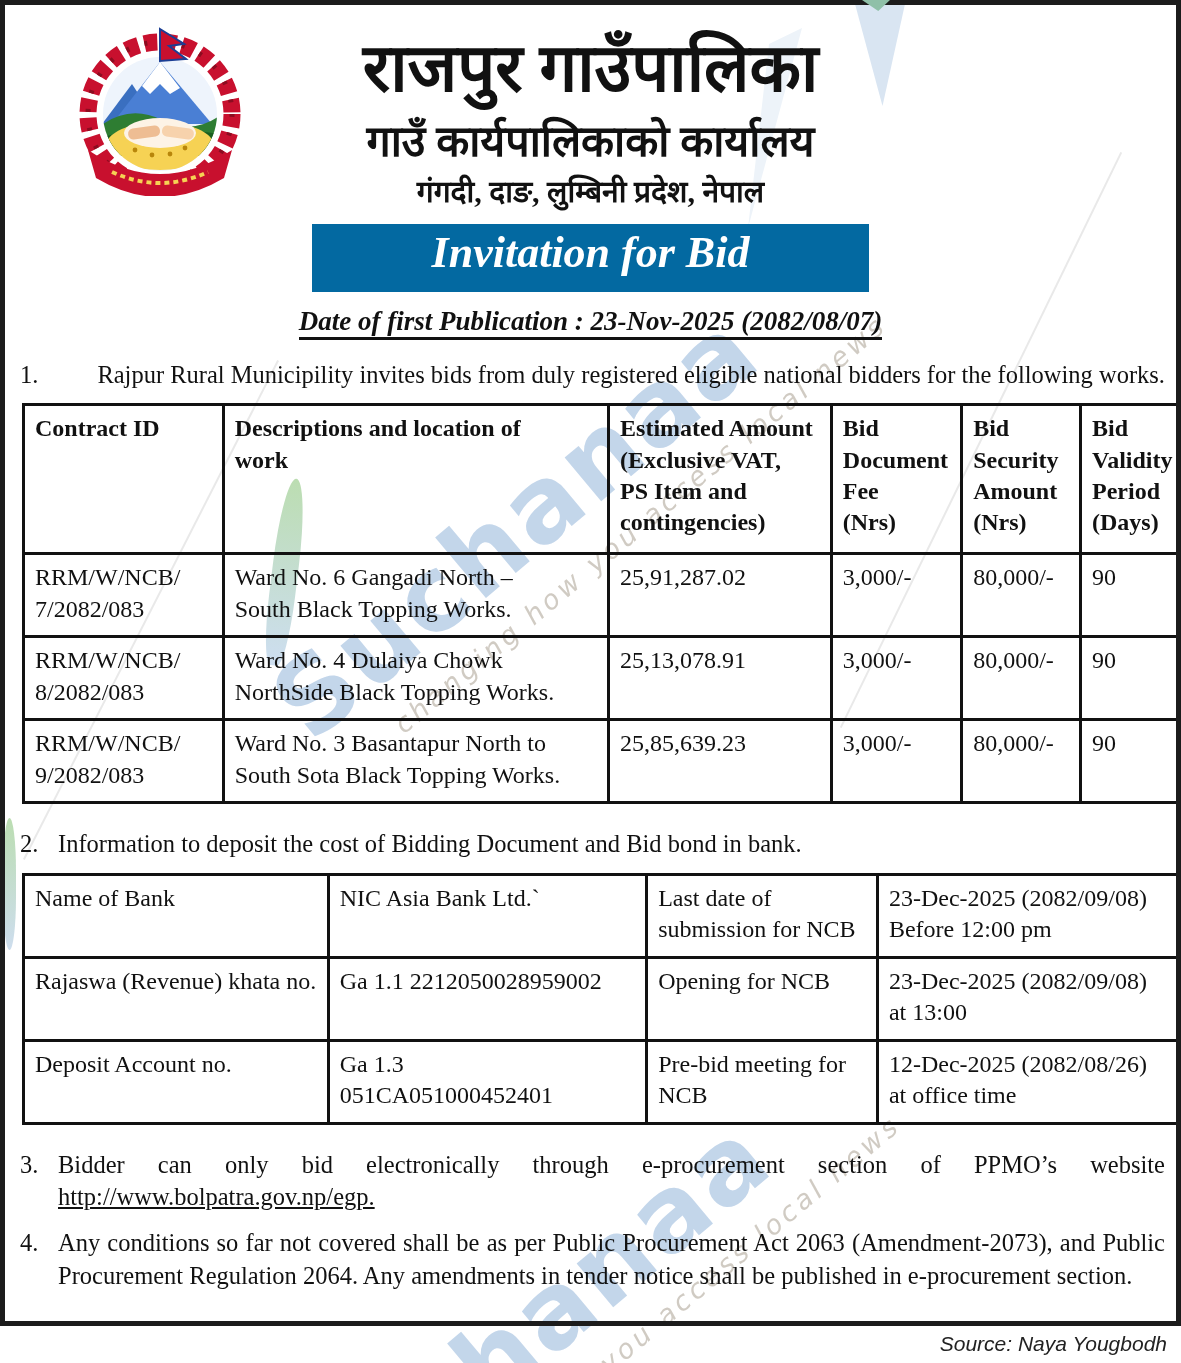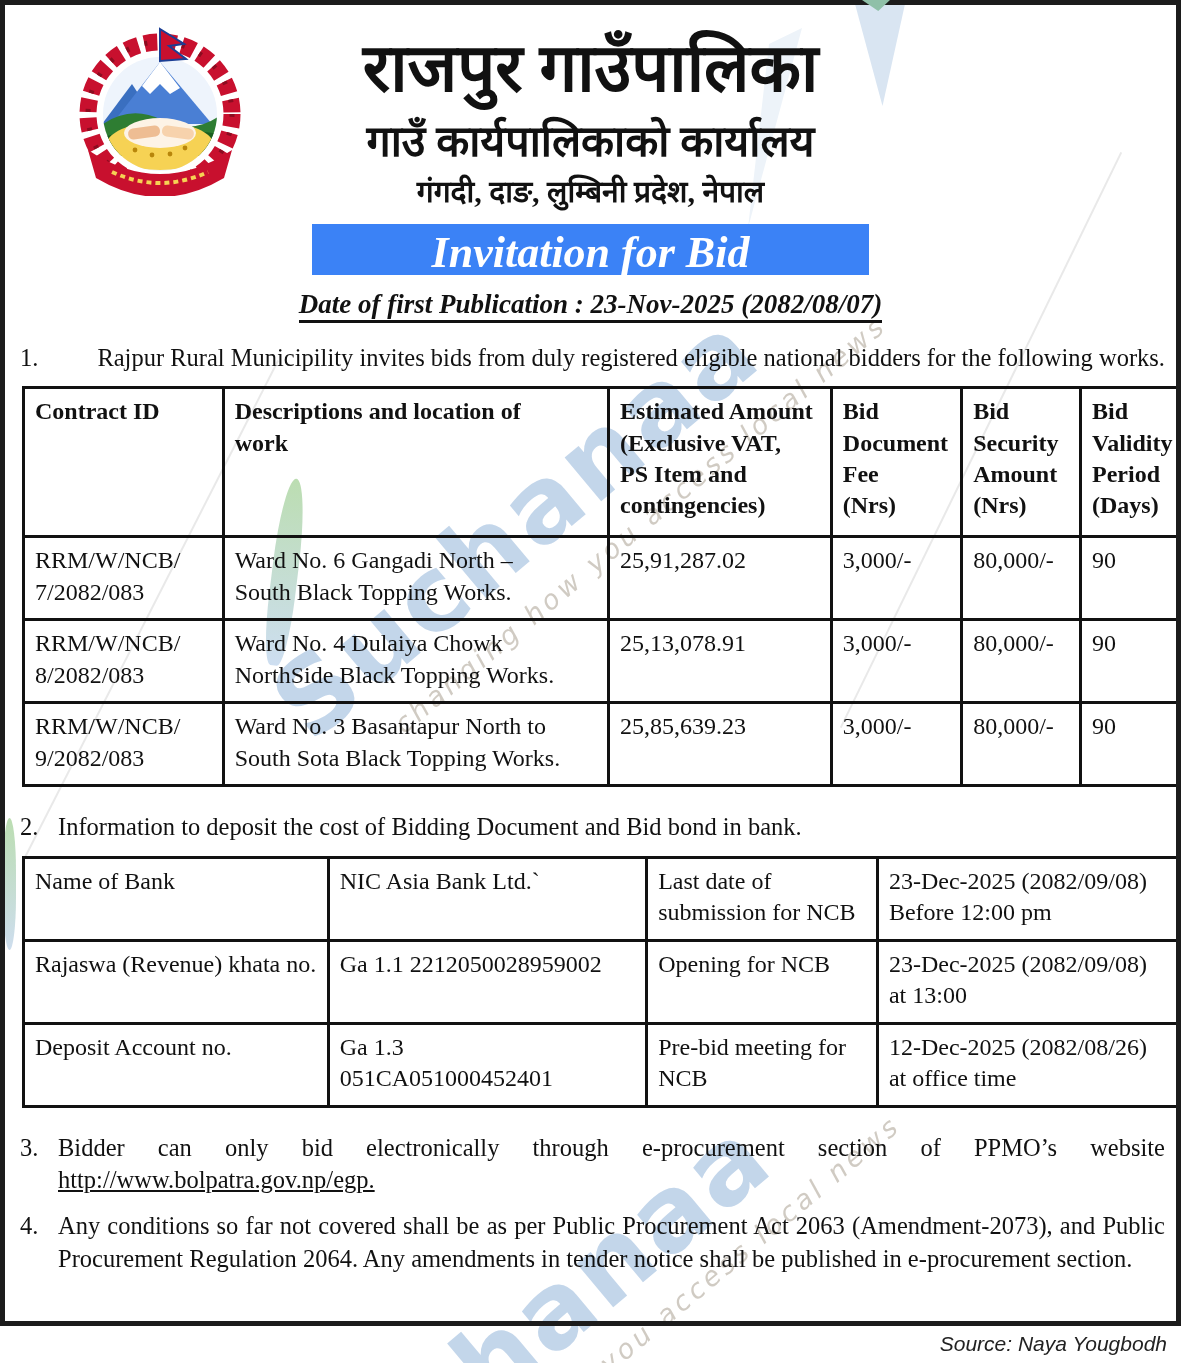--- a/index.html
+++ b/index.html
@@ -37,21 +37,21 @@
   .wm-hair.h2{left:150px;top:330px;height:560px;transform:rotate(27deg);}
   
   .doc-frame{position:absolute;left:0;top:0;width:1181px;height:1326px;
     border:5px solid #1c1c1c;box-sizing:border-box;z-index:2;pointer-events:none;}
   .content{position:relative;z-index:1;padding:6px 0 0 0;}
   
   .emblem{position:absolute;left:70px;top:26px;width:184px;height:170px;}
   .t1{margin-top:26px;text-align:center;font-weight:bold;font-size:67px;line-height:1.1;}
   .t2{margin-top:12px;text-align:center;font-weight:bold;font-size:43px;line-height:1.1;}
   .t3{margin-top:10px;text-align:center;font-weight:bold;font-size:30px;line-height:1.1;}
-  .banner{margin:16px auto 8px auto;width:557px;height:51px;background:#3b82f6;
+  .banner{margin:16px auto 8px auto;width:557px;height:68px;background:#0369a1;
     text-align:center;}
   .banner span{color:#ffffff;font-style:italic;font-weight:bold;font-size:44px;line-height:58px;}
   .pubdate{margin-top:14px;text-align:center;}
   .pubdate span{font-weight:bold;font-style:italic;font-size:27px;
     border-bottom:3px solid #111;padding-bottom:1px;}
   
   .clause{display:flex;margin:20px 16px 0 20px;font-size:24.5px;line-height:1.32;}
   .clause .num{flex:0 0 38px;}
   .clause .body{flex:1;text-align:justify;}
   .url{text-decoration:underline;}

